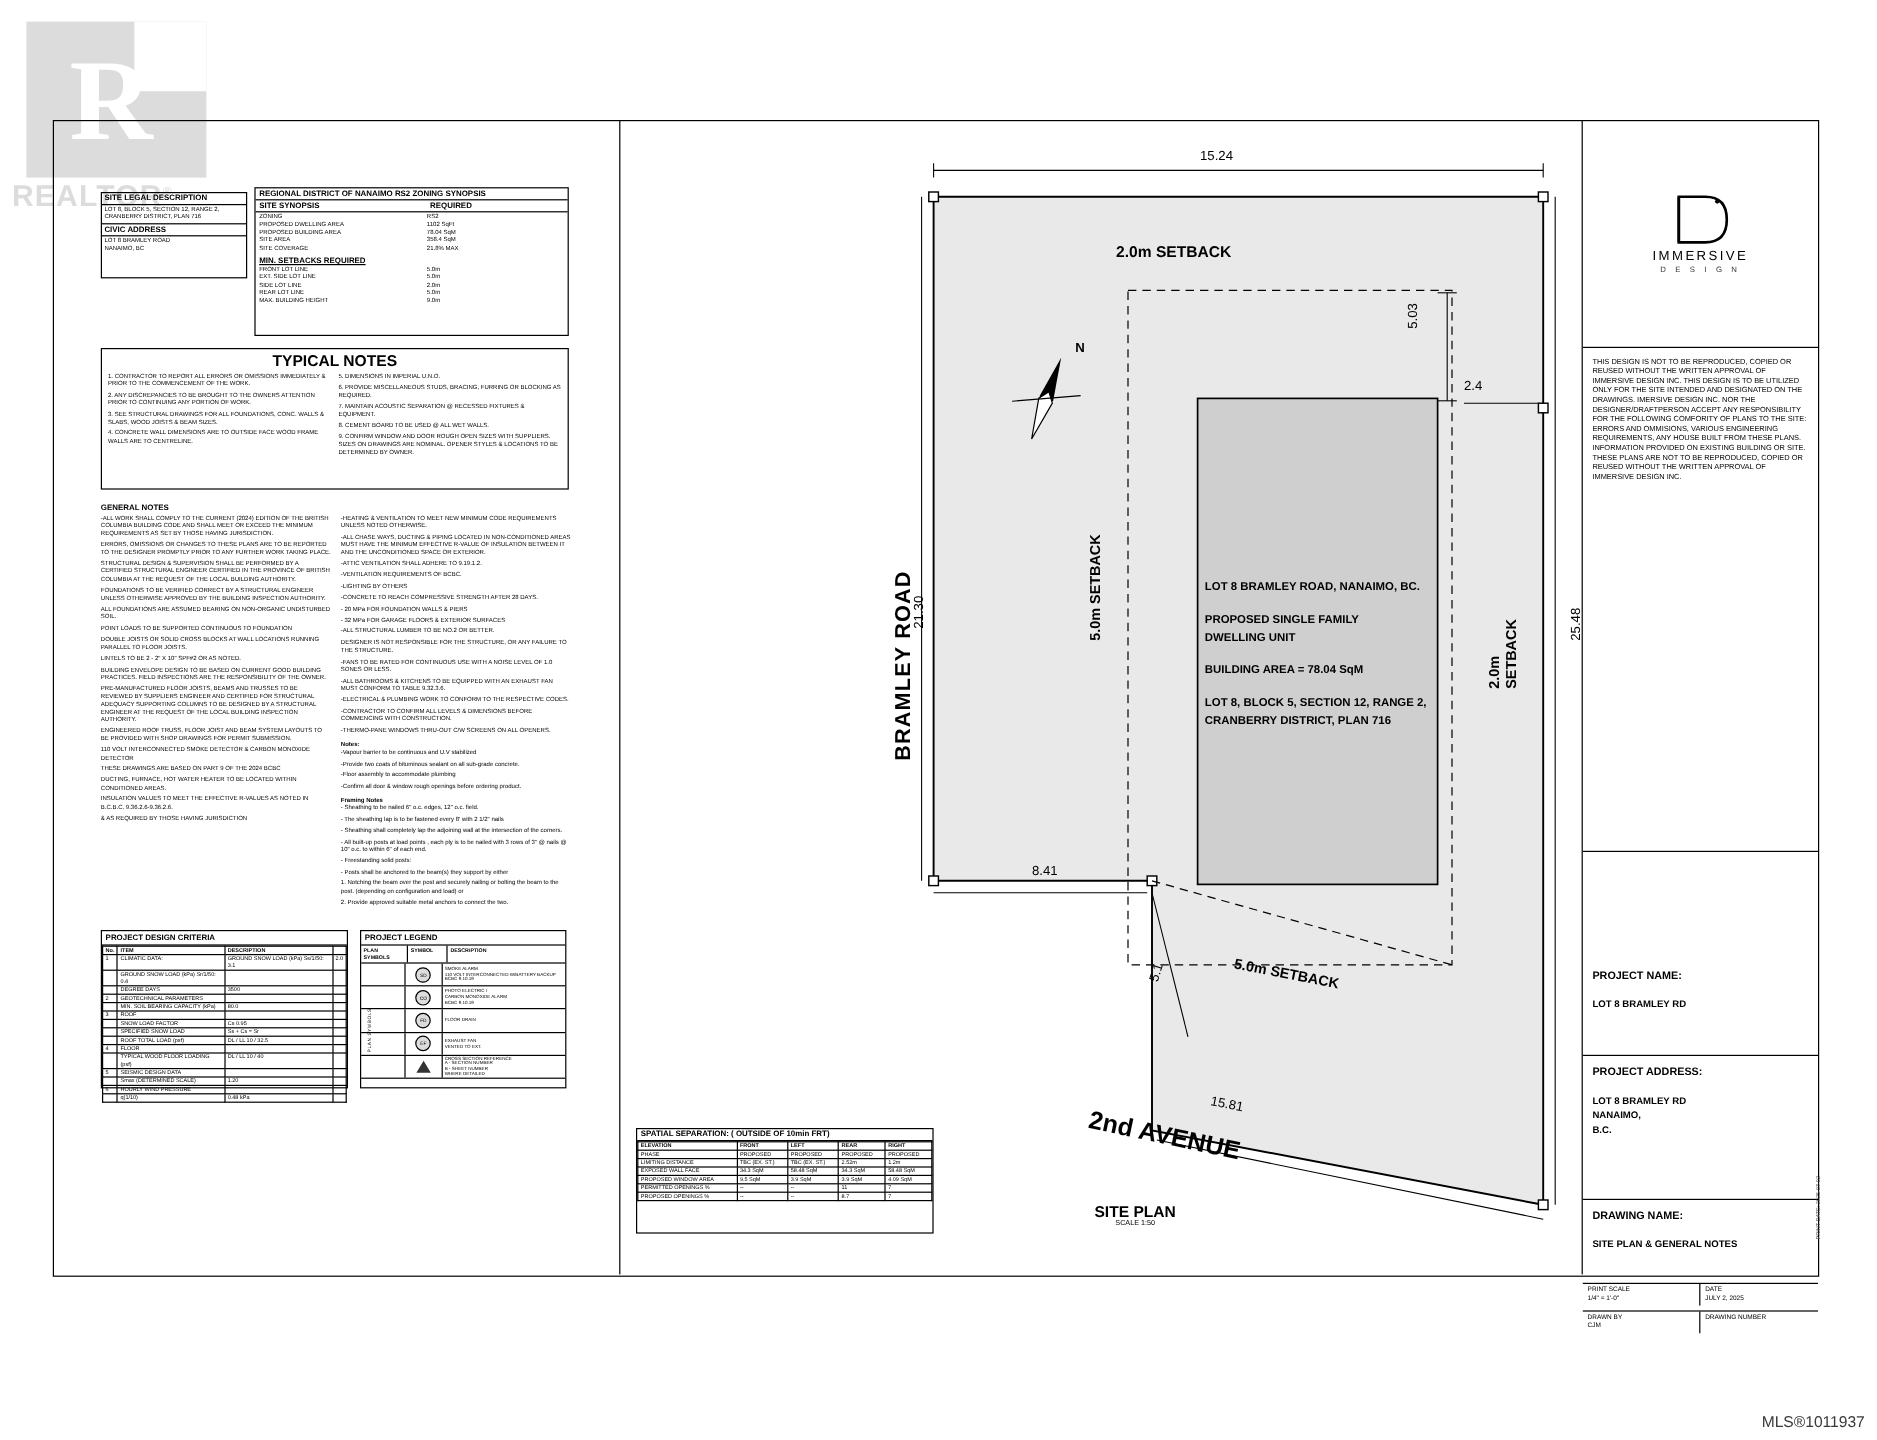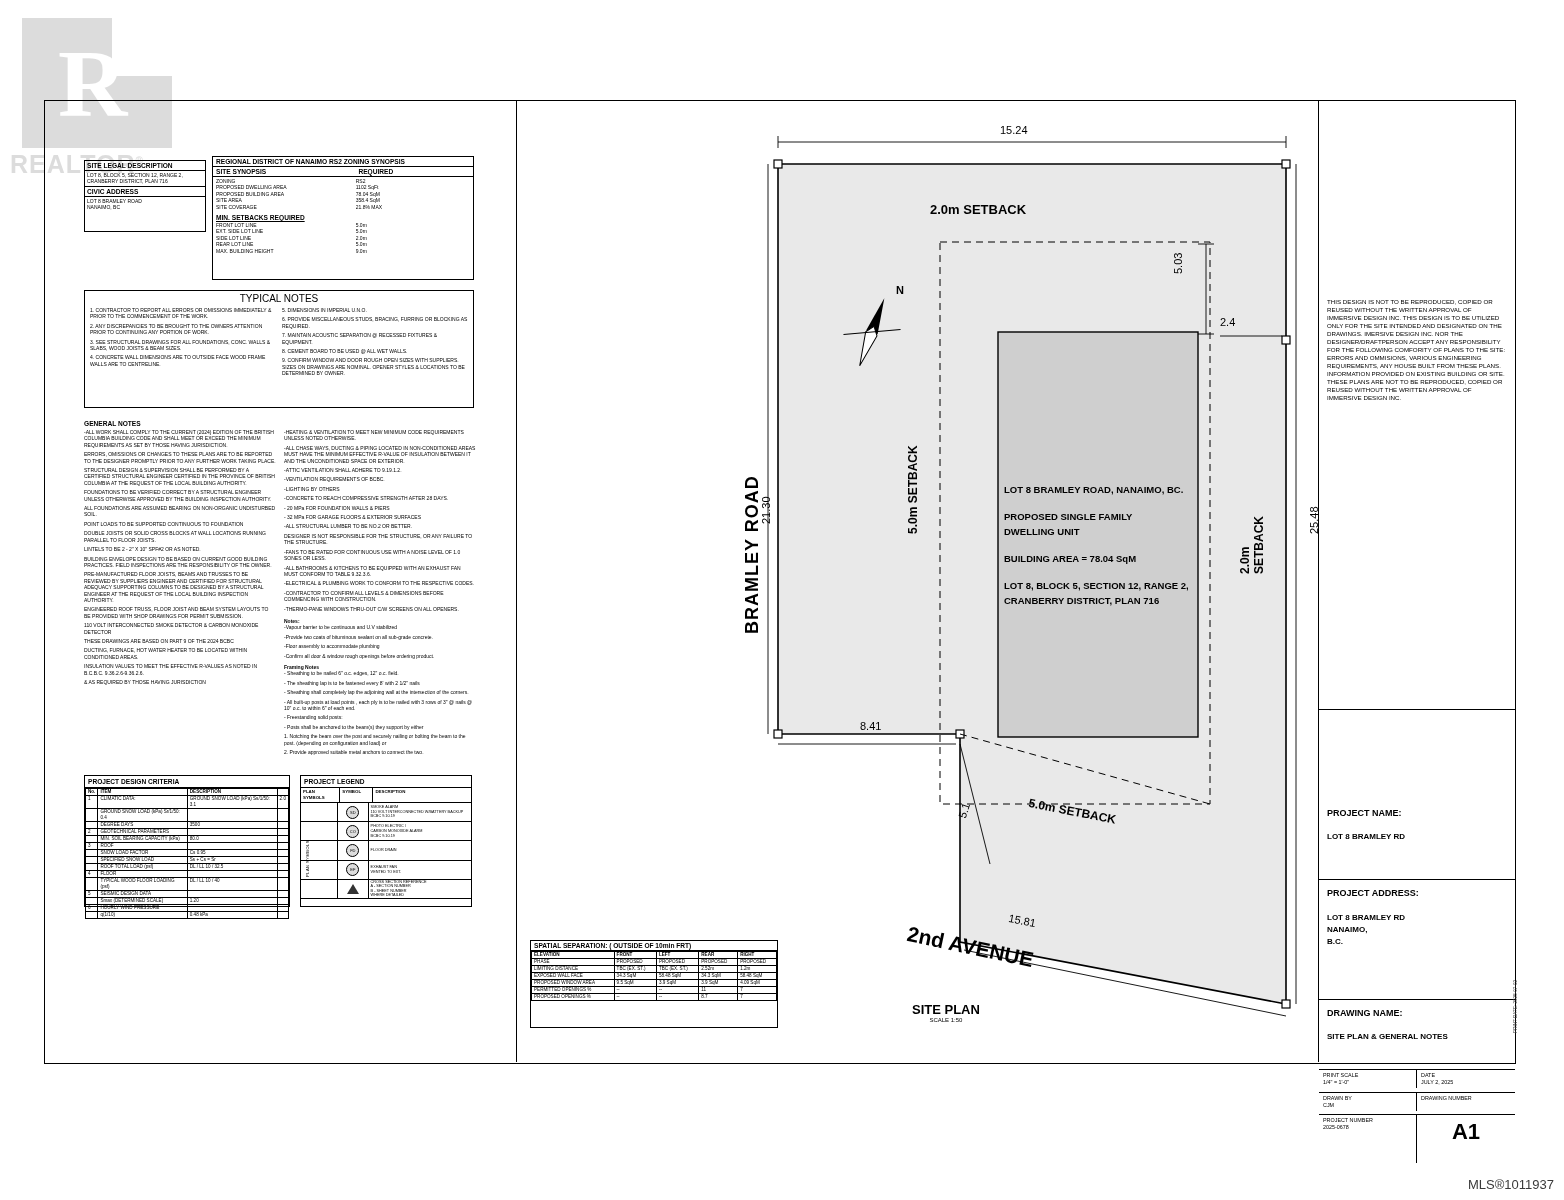--- a/index.html
+++ b/index.html
@@ -17,21 +17,21 @@
 
   
   .border-outer{position:absolute;left:44px;top:100px;width:1470px;height:962px;border:1px solid #000;}
   .border-inner-v{position:absolute;left:516px;top:100px;width:0;height:962px;border-left:1px solid #000;}
   .titleblock{position:absolute;left:1318px;top:100px;width:196px;height:962px;border-left:1px solid #000;}
 
   
   .blk{position:absolute;box-sizing:border-box;}
   .bordered{border:1px solid #000;}
   .tiny{font-size:5px;line-height:6.4px;}
-  .ttl{font-size:10px;font-weight:normal;}
+  .ttl{font-size:13px;font-weight:bold;}
   .ttl2{font-size:6.6px;font-weight:bold;}
   .u{text-decoration:underline;}
   .ctr{text-align:center;}
 
   table.grid{border-collapse:collapse;width:100%;font-size:4.6px;line-height:6px;}
   table.grid th,table.grid td{border:1px solid #000;padding:0 2px;text-align:left;vertical-align:top;}
 
   
   #legal-box{left:84px;top:160px;width:122px;height:72px;}
   #zoning-box{left:212px;top:156px;width:262px;height:124px;}
@@ -518,20 +518,31 @@
         <div>CRANBERRY DISTRICT, PLAN 716</div>
       </div>
 
     <div style="position:absolute;left:392px;top:898px;text-align:center;">
       <div style="font-size:13px;font-weight:bold;">SITE PLAN</div>
       <div style="font-size:6px;">SCALE 1:50</div>
     </div>
   </div>
 
   <div class="titleblock">
+    <div class="tb-sec" style="top:0;height:190px;padding:60px 10px 0;text-align:center;">
+      <div style="position:relative;height:48px;">
+        <svg width="60" height="46" viewBox="0 0 60 46" style="display:block;margin:0 auto;">
+          <path d="M12 4 L34 4 Q52 4 52 23 Q52 42 34 42 L12 42 Z" fill="none" stroke="#000" stroke-width="2.2"></path>
+          <line x1="12" y1="4" x2="12" y2="42" stroke="#000" stroke-width="2.2"></line>
+          <circle cx="44" cy="8" r="1.8" fill="#000"></circle>
+        </svg>
+      </div>
+      <div style="font-size:11px;letter-spacing:2px;">IMMERSIVE</div>
+      <div style="font-size:6.5px;letter-spacing:3px;margin-top:2px;color:#333;">D E S I G N</div>
+    </div>
 
     <div class="tb-sec" style="top:190px;height:420px;padding:8px 8px;">
       <div class="sm">THIS DESIGN IS NOT TO BE REPRODUCED, COPIED OR REUSED WITHOUT THE WRITTEN APPROVAL OF IMMERSIVE DESIGN INC. THIS DESIGN IS TO BE UTILIZED ONLY FOR THE SITE INTENDED AND DESIGNATED ON THE DRAWINGS. IMERSIVE DESIGN INC. NOR THE DESIGNER/DRAFTPERSON ACCEPT ANY RESPONSIBILITY FOR THE FOLLOWING COMFORITY OF PLANS TO THE SITE: ERRORS AND OMMISIONS, VARIOUS ENGINEERING REQUIREMENTS, ANY HOUSE BUILT FROM THESE PLANS. INFORMATION PROVIDED ON EXISTING BUILDING OR SITE. THESE PLANS ARE NOT TO BE REPRODUCED, COPIED OR REUSED WITHOUT THE WRITTEN APPROVAL OF IMMERSIVE DESIGN INC.</div>
     </div>
 
 
     <div class="tb-sec" style="top:700px;height:80px;padding:8px;">
       <div class="tb-lbl">PROJECT NAME:</div>
       <div class="tb-val" style="margin-top:14px;">LOT 8 BRAMLEY RD</div>
     </div>
@@ -563,25 +574,16 @@
     </div>
     <div style="position:absolute;top:992px;left:0;width:196px;display:flex;border-top:1px solid #000;">
       <div style="width:98px;border-right:1px solid #000;padding:2px 4px;box-sizing:border-box;">
         <div class="xsm">DRAWN BY</div>
         <div class="xsm">CJM</div>
       </div>
       <div style="width:98px;padding:2px 4px;box-sizing:border-box;">
         <div class="xsm">DRAWING NUMBER</div>
       </div>
     </div>
-    <div style="position:absolute;top:1014px;left:0;width:196px;display:flex;border-top:1px solid #000;height:48px;">
-      <div style="width:98px;border-right:1px solid #000;padding:2px 4px;box-sizing:border-box;">
-        <div class="xsm">PROJECT NUMBER</div>
-        <div class="xsm">2025-0678</div>
-      </div>
-      <div style="width:98px;padding:4px;box-sizing:border-box;text-align:center;">
-        <div style="font-size:22px;font-weight:bold;">A1</div>
-      </div>
-    </div>
     <div style="position:absolute;right:2px;top:880px;font-size:4.6px;transform:rotate(-90deg);transform-origin:right top;color:#444;">PRINT DATE: 2025-07-02</div>
   </div>
 
 </div>
 
 </body></html>

